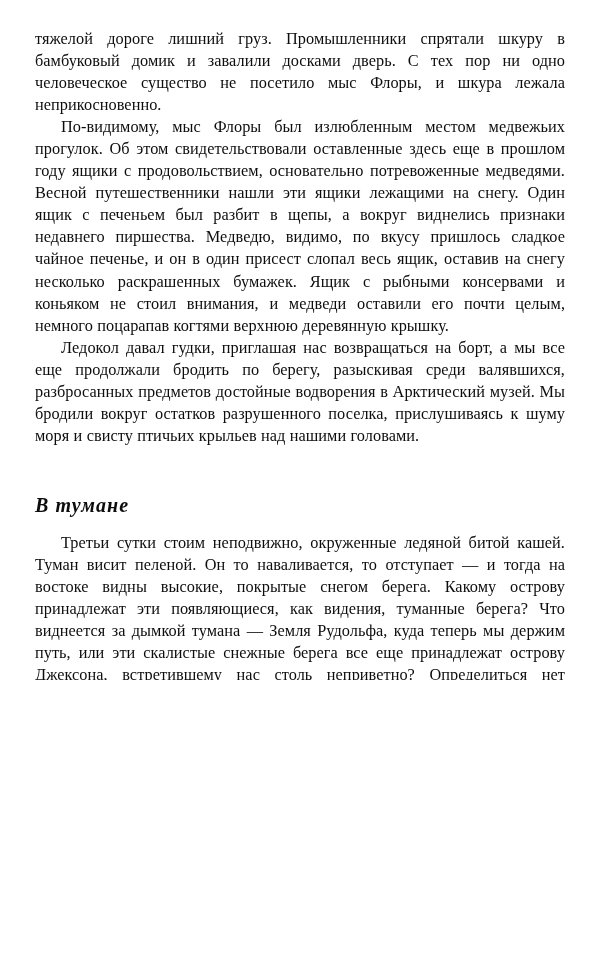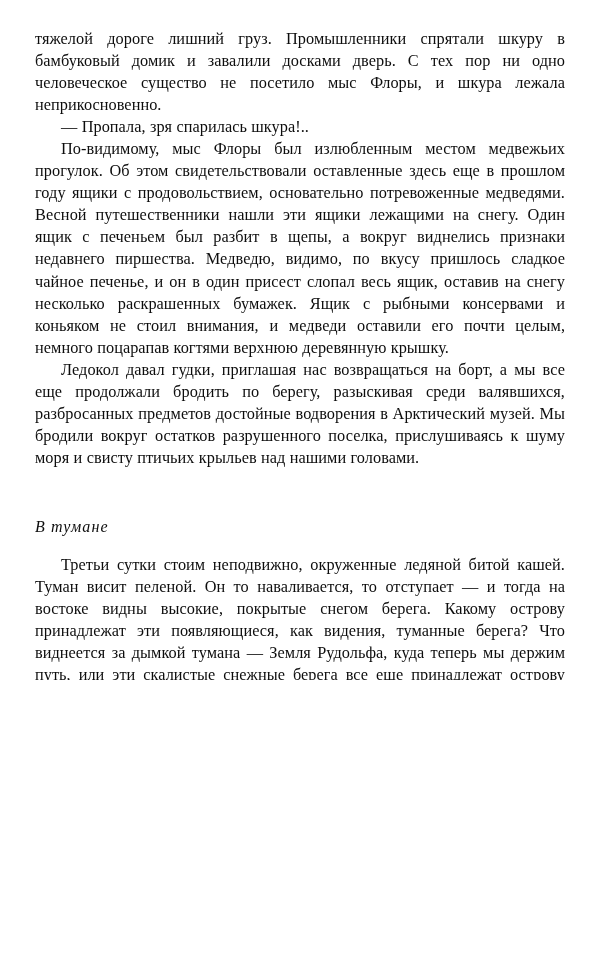--- a/index.html
+++ b/index.html
@@ -37,24 +37,24 @@
   .para.cont {
     text-indent: 0;
   }
   
   .para.justify-last {
     text-align-last: justify;
     font-family: Liberation Serif, serif;
   }
   .section-heading {
     margin: 0;
-    font-size: 16px;
+    font-size: 20px;
     line-height: 26px;
     font-style: italic;
-    font-weight: normal;
+    font-weight: bold;
     letter-spacing: 1.1px;
     text-indent: 0;
     padding-top: 45px;
     padding-bottom: 14px;
   }
   .page-number {
     position: absolute;
     left: 35px;
     top: 910px;
     font-size: 20px;
@@ -66,21 +66,20 @@
 </head>
 <body>
 
 <div class="page">
 
   <div class="text-column">
 
     <p class="para cont">тяжелой дороге лишний груз. Промышленники спрятали шкуру в бамбуковый домик и завалили досками дверь. С тех пор ни одно человеческое существо не посетило мыс Флоры, и шкура лежала неприкосновенно.</p>
 
 
-    <p class="para">— Пропала, зря спарилась шкура!..</p>
 
     <p class="para">По-видимому, мыс Флоры был излюбленным местом медвежьих прогулок. Об этом свидетельствовали оставленные здесь еще в прошлом году ящики с продовольствием, основательно потревоженные медведями. Весной путешественники нашли эти ящики лежащими на снегу. Один ящик с печеньем был разбит в щепы, а вокруг виднелись признаки недавнего пиршества. Медведю, видимо, по вкусу пришлось сладкое чайное печенье, и он в один присест слопал весь ящик, оставив на снегу несколько раскрашенных бумажек. Ящик с рыбными консервами и коньяком не стоил внимания, и медведи оставили его почти целым, немного поцарапав когтями верхнюю деревянную крышку.</p>
 
     <p class="para">Ледокол давал гудки, приглашая нас возвращаться на борт, а мы все еще продолжали бродить по берегу, разыскивая среди валявшихся, разбросанных предметов достойные водворения в Арктический музей. Мы бродили вокруг остатков разрушенного поселка, прислушиваясь к шуму моря и свисту птичьих крыльев над нашими головами.</p>
 
     <h2 class="section-heading">В тумане</h2>
 
     <p class="para justify-last">Третьи сутки стоим неподвижно, окруженные ледяной битой кашей. Туман висит пеленой. Он то наваливается, то отступает — и тогда на востоке видны высокие, покрытые снегом берега. Какому острову принадлежат эти появляющиеся, как видения, туманные берега? Что виднеется за дымкой тумана — Земля Рудольфа, куда теперь мы держим путь, или эти скалистые снежные берега все еще принадлежат острову Джексона, встретившему нас столь неприветно? Определиться нет возможности. Третьи сутки мы не видим солнца. Из густого тумана, как из частого сита, сеет мелкий дождик,— палуба, мостик, лица и одежда мокры. Легкий северный ветер вместе с льдинами несет ледокол к югу. Дрейф пока небольшой, почти незаметный. Ночью, просыпаясь, я прислушиваюсь</p>
 
   </div>

